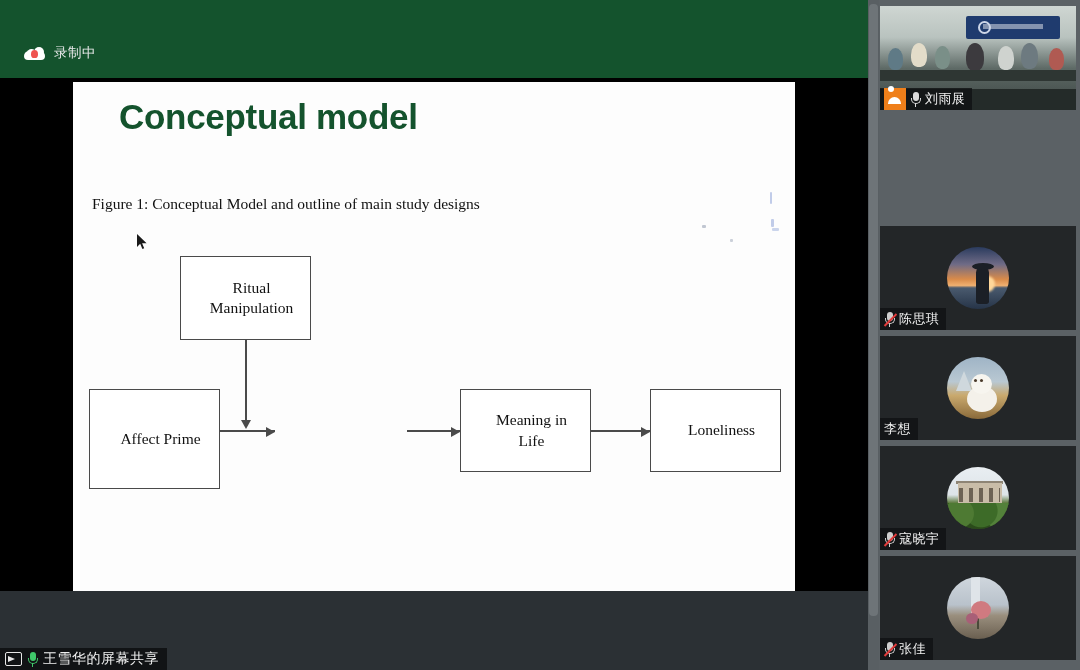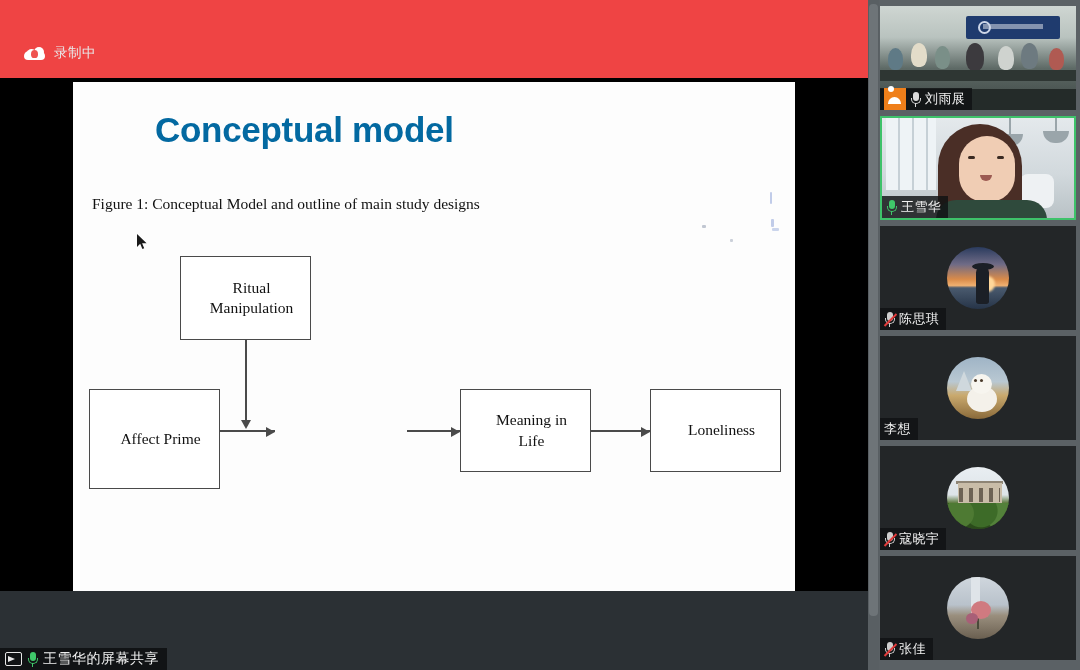--- a/index.html
+++ b/index.html
@@ -12,21 +12,21 @@
   #app { position: relative; width: 1080px; height: 670px; }
 
   
   #stage {
     position: absolute; left: 0; top: 0;
     width: 868px; height: 670px;
     background: #2b3034;
   }
   #topbar {
     position: absolute; left: 0; top: 0; width: 868px; height: 78px;
-    background: #ef4444;
+    background: #14532d;
   }
   #rec-indicator {
     position: absolute; left: 24px; top: 44px;
     display: flex; align-items: center; gap: 9px;
   }
   .cloud-icon { position: relative; width: 21px; height: 13px; }
   .cloud-icon .c-body {
     position: absolute; left: 0; bottom: 0; width: 21px; height: 9px;
     background: #ffffff; border-radius: 5px 5px 4px 4px;
   }
@@ -51,25 +51,24 @@
   }
 
   
   #slide {
     position: absolute; left: 73px; top: 82px;
     width: 722px; height: 509px;
     background: #fdfdfd;
     overflow: hidden;
   }
   #slide-title {
-    position: absolute; left: 46px; top: 28px;
+    position: absolute; left: 46px; top: 15px;
     font-family: "Liberation Sans", sans-serif;
-    font-weight: bold; font-size: 35px; color: #0369a1;
+    font-weight: bold; font-size: 35px; color: #14532d;
     letter-spacing: -0.3px;
-    margin-left: 36px;
   }
   #slide-caption {
     position: absolute; left: 19px; top: 113px;
     font-family: "Liberation Serif", serif;
     font-size: 15.5px; color: #111;
   }
   .artifact {
     position: absolute; background: #8fa4d8; border-radius: 1px;
   }
   #art1 { left: 697px; top: 110px; width: 2px; height: 12px; opacity: .55; }
@@ -388,42 +387,20 @@
         </span>
         <span class="mic-icon gray">
           <span class="cap"></span>
             <span class="arc"></span>
             <span class="stem"></span>
         </span>
         <span class="pname">刘雨展</span>
       </div>
     </div>
 
-    <div class="tile active" id="tile-1">
-      <div class="tile-media vid-office">
-        <span class="win"></span>
-          <span class="lamp1"></span>
-          <span class="lamp2"></span>
-          <span class="chair"></span>
-        <span class="hair"></span>
-          <span class="face"></span>
-        <span class="eye1"></span>
-          <span class="eye2"></span>
-          <span class="mouth"></span>
-          <span class="body"></span>
-      </div>
-      <div class="name-plate">
-        <span class="mic-icon">
-          <span class="cap"></span>
-            <span class="arc"></span>
-            <span class="stem"></span>
-        </span>
-        <span class="pname">王雪华</span>
-      </div>
-    </div>
 
     <div class="tile" id="tile-2">
       <div class="avatar">
         <span class="av-sunset">
             <span class="sun"></span>
             <span class="fig"></span>
             <span class="hat"></span>
           </span>
       </div>
       <div class="name-plate">

